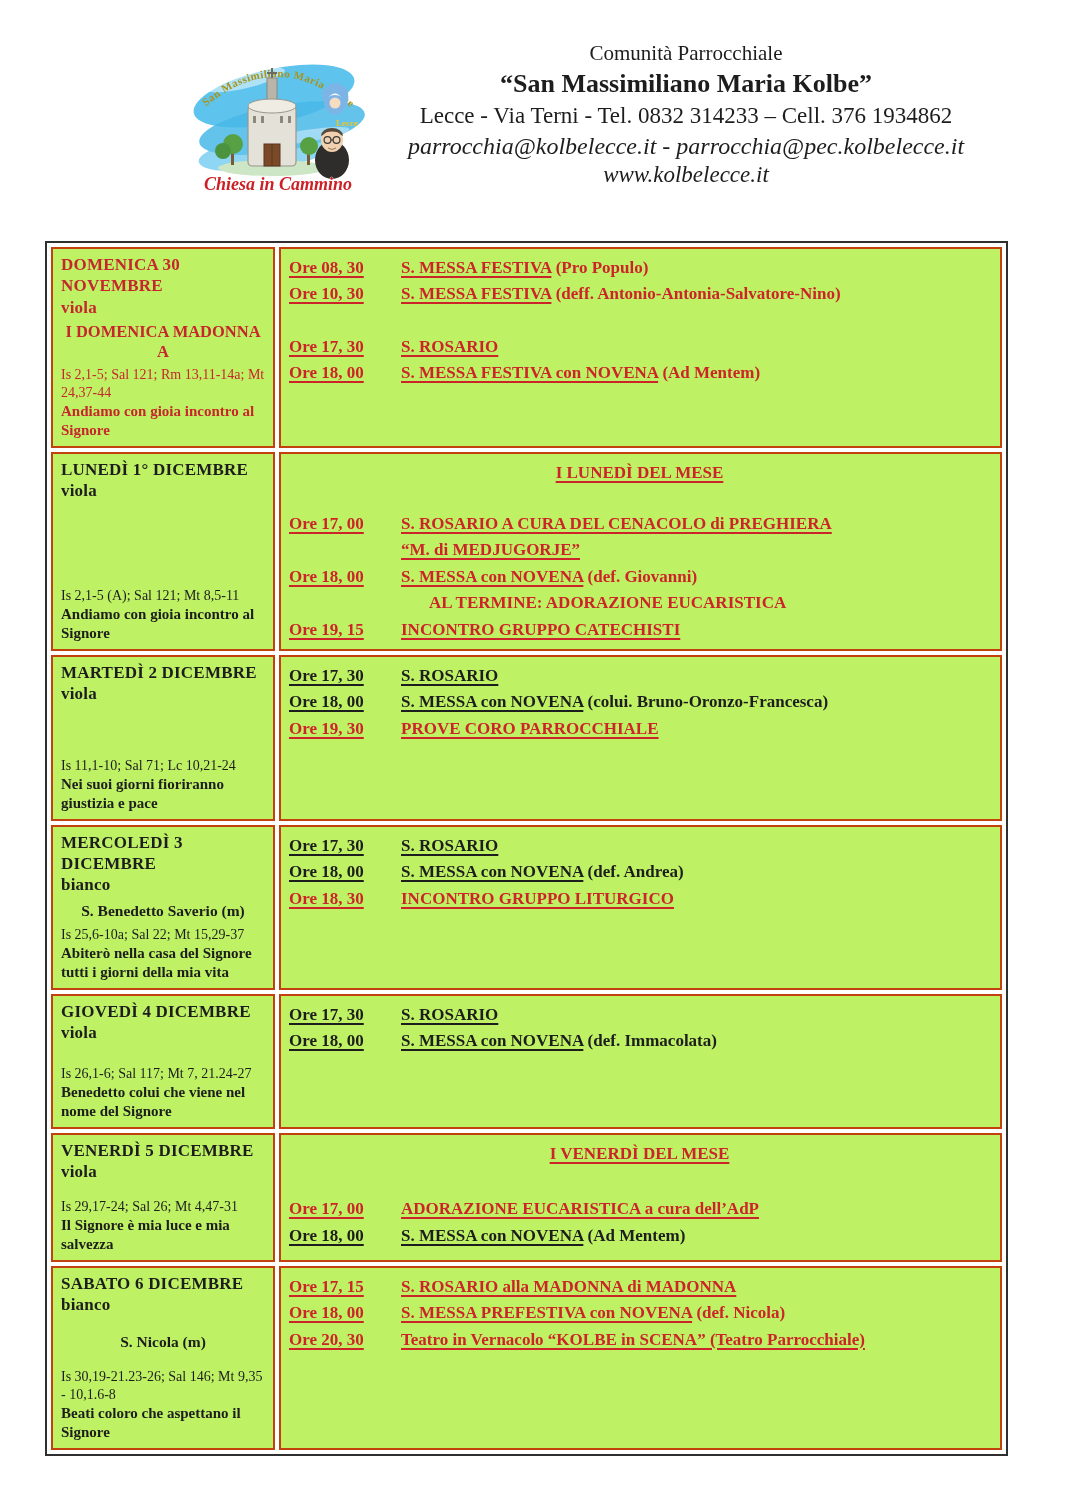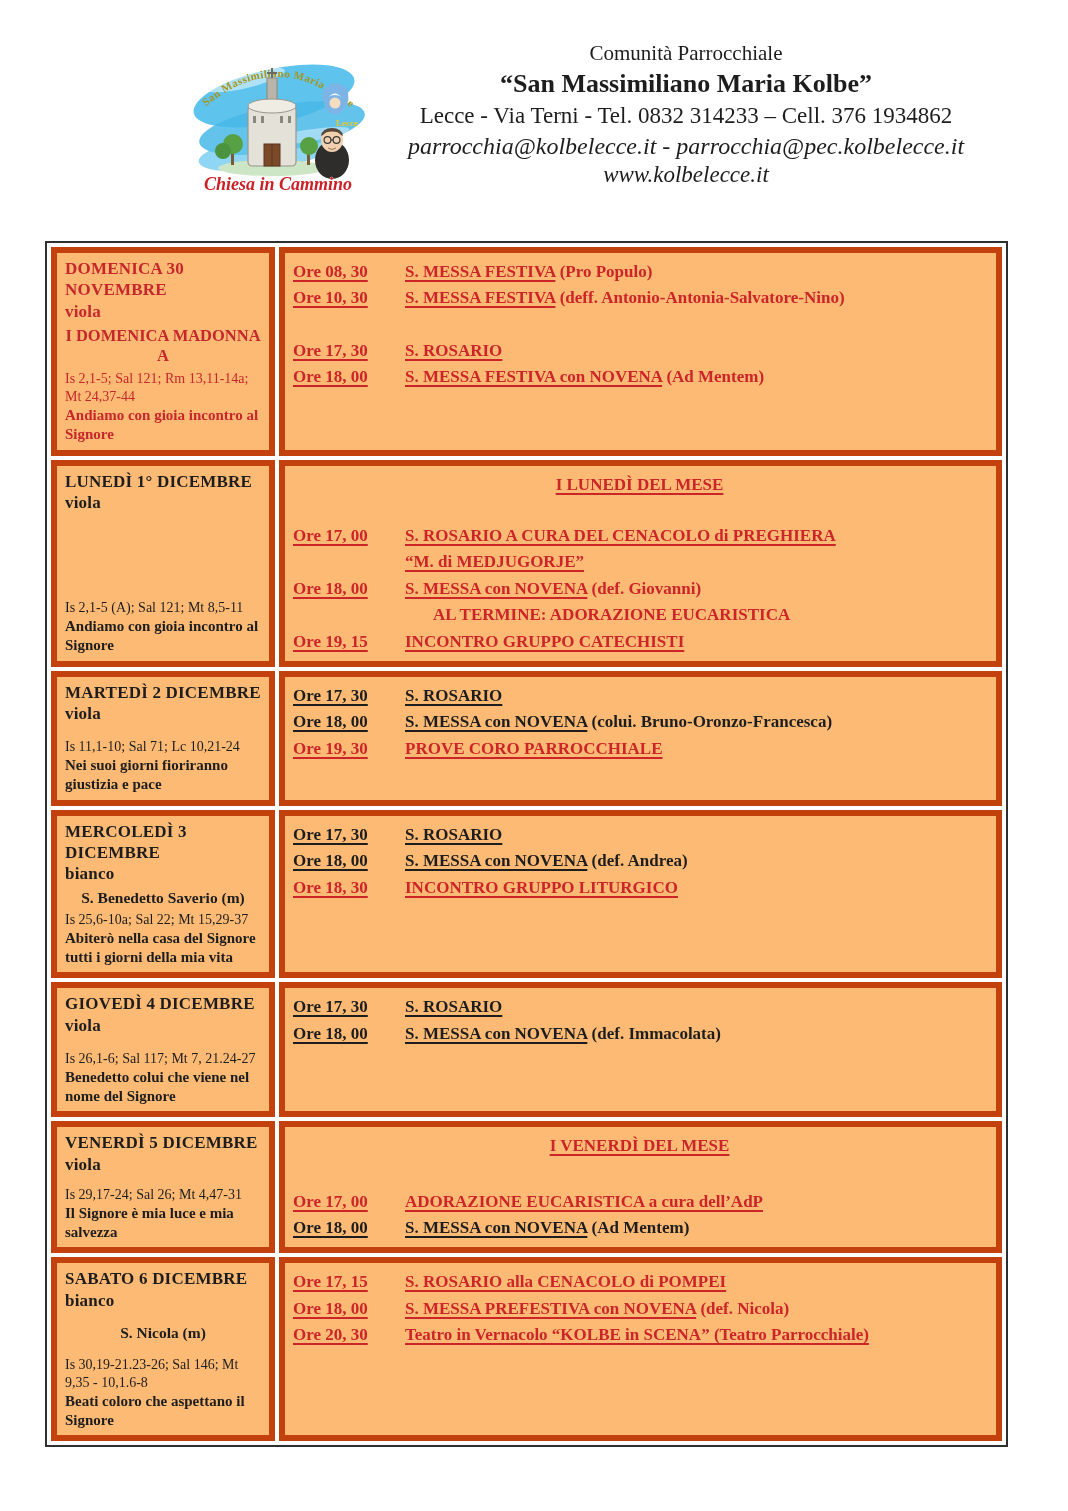--- a/index.html
+++ b/index.html
@@ -26,26 +26,26 @@
 
   
   table.schedule {
     margin:36px 0 0 45px;
     width:963px;
     border-collapse:separate;
     border-spacing:4px;
     border:2px solid #2f2f2f;
     background:#ffffff;
   }
-  td { border:6px solid #c2410c; vertical-align:top; background:#fdba74; }
+  td { border:2px solid #c2410c; vertical-align:top; background:#bef264; }
   td.day-cell { width:224px; padding:5px 8px 6px 8px; }
   td.events-cell { padding:6px 10px 6px 8px; }
 
   
-  tr.rh1 td{height:198px;} tr.rh2 td{height:190px;} tr.rh3 td{height:135px;}
+  tr.rh1 td{height:198px;} tr.rh2 td{height:190px;} tr.rh3 td{height:166px;}
   tr.rh4 td{height:165px;} tr.rh5 td{height:135px;} tr.rh6 td{height:129px;}
   tr.rh7 td{height:184px;}
 
   
   .day-flex { height:100%; display:flex; flex-direction:column; justify-content:space-between; }
   .day-title, .day-vestment { font-size:17px; font-weight:bold; line-height:1.25; letter-spacing:.2px; }
   .day-feast { text-align:center; font-weight:bold; font-size:15.5px; padding:4px 0; }
   .feast-lg { font-size:16.5px; }
   .day-readings { font-size:14px; line-height:1.3; }
   .day-motto { font-size:15px; font-weight:bold; line-height:1.25; }
@@ -338,21 +338,21 @@
             <div class="day-feast">S. Nicola (m)</div>
             <div>
               <div class="day-readings">Is 30,19-21.23-26; Sal 146; Mt 9,35 - 10,1.6-8</div>
               <div class="day-motto">Beati coloro che aspettano il Signore</div>
             </div>
           </div>
         </td>
         <td class="events-cell p7">
           <div class="ev red">
             <span class="time">Ore 17, 15</span>
-            <span class="txt"><span class="main">S. ROSARIO alla CENACOLO di POMPEI</span></span>
+            <span class="txt"><span class="main">S. ROSARIO alla MADONNA di MADONNA</span></span>
           </div>
           <div class="ev red">
             <span class="time">Ore 18, 00</span>
             <span class="txt"><span class="main">S. MESSA PREFESTIVA con NOVENA</span><span class="note"> (def. Nicola)</span></span>
           </div>
           <div class="ev red">
             <span class="time">Ore 20, 30</span>
             <span class="txt"><span class="main">Teatro in Vernacolo “KOLBE in SCENA” (Teatro Parrocchiale)</span></span>
           </div>
         </td>

